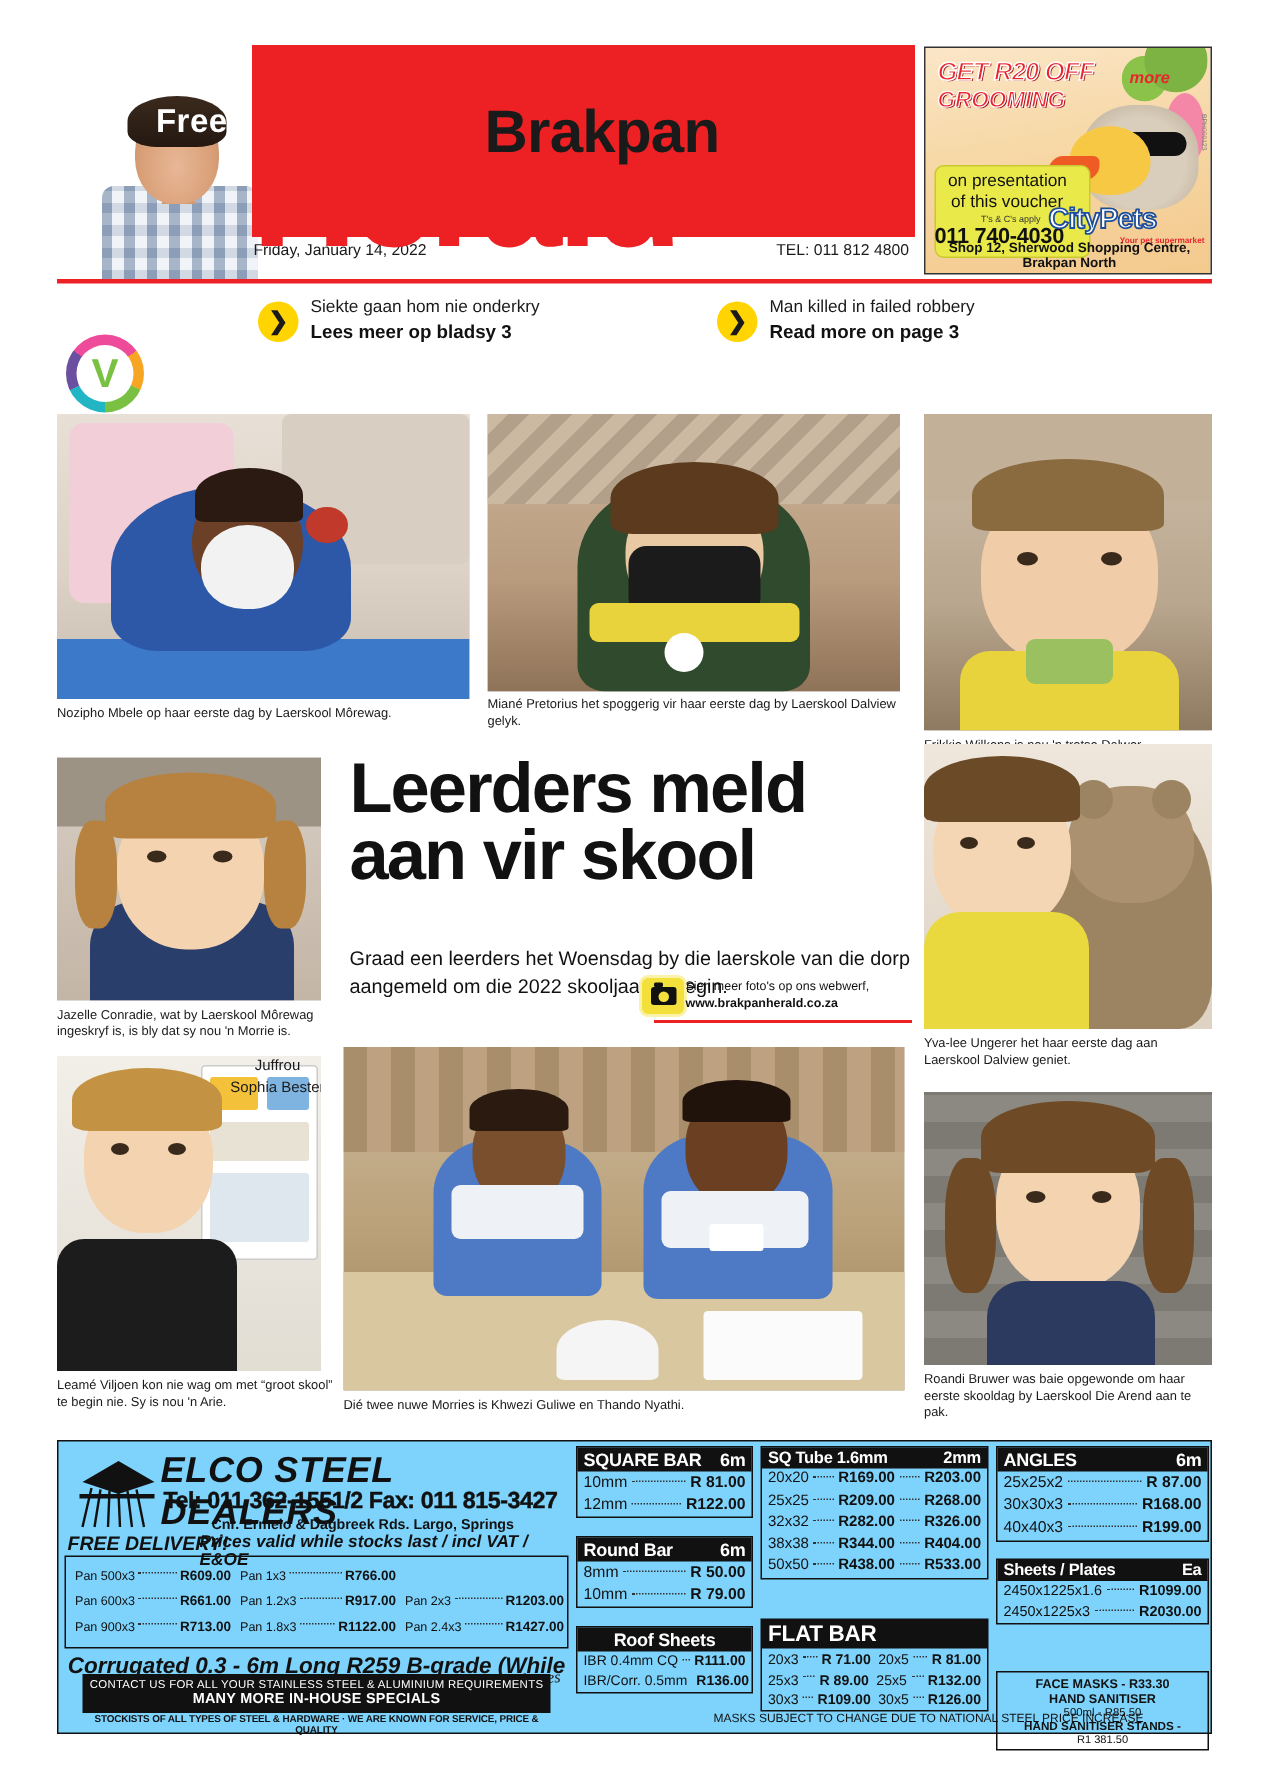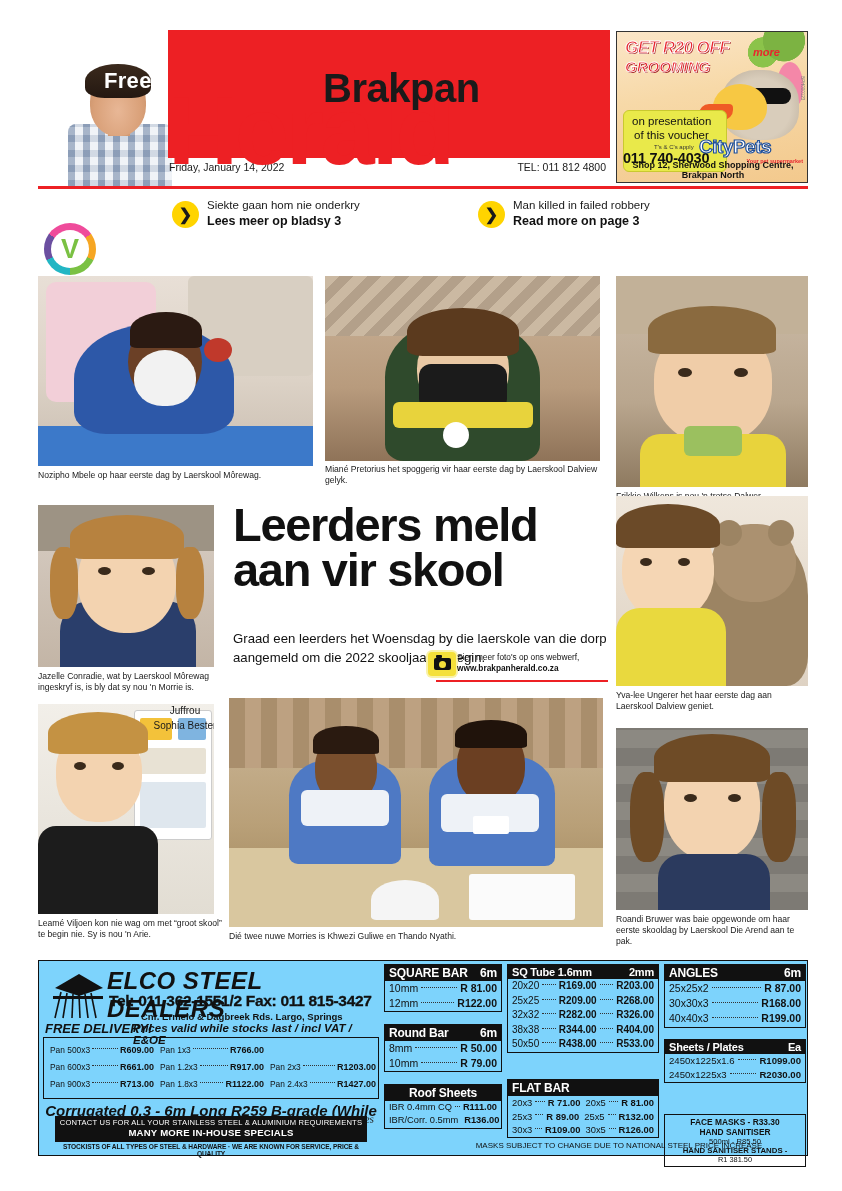--- a/index.html
+++ b/index.html
@@ -692,21 +692,21 @@
       <div class="pb-row" style="font-size:10px;">
           <span class="nm">50x50</span>
           <span class="dd"></span>
           <span class="pr">R438.00</span>
           <span class="dd"></span>
           <span class="pr">R533.00</span>
         </div>
     </div>
 
     <div class="pricebox" style="left:468px; top:118px; width:152px;">
-      <div class="pb-head" style="font-size:12px;align-items:center;">
+      <div class="pb-head" style="font-size:15px;align-items:center;">
           <span>FLAT BAR</span>
         </div>
       <div class="pb-row" style="font-size:9.4px;">
           <span class="nm">20x3</span>
           <span class="dd"></span>
           <span class="pr">R  71.00</span>
           <span style="width:5px"></span>
           <span class="nm">20x5</span>
           <span class="dd"></span>
           <span class="pr">R  81.00</span>

